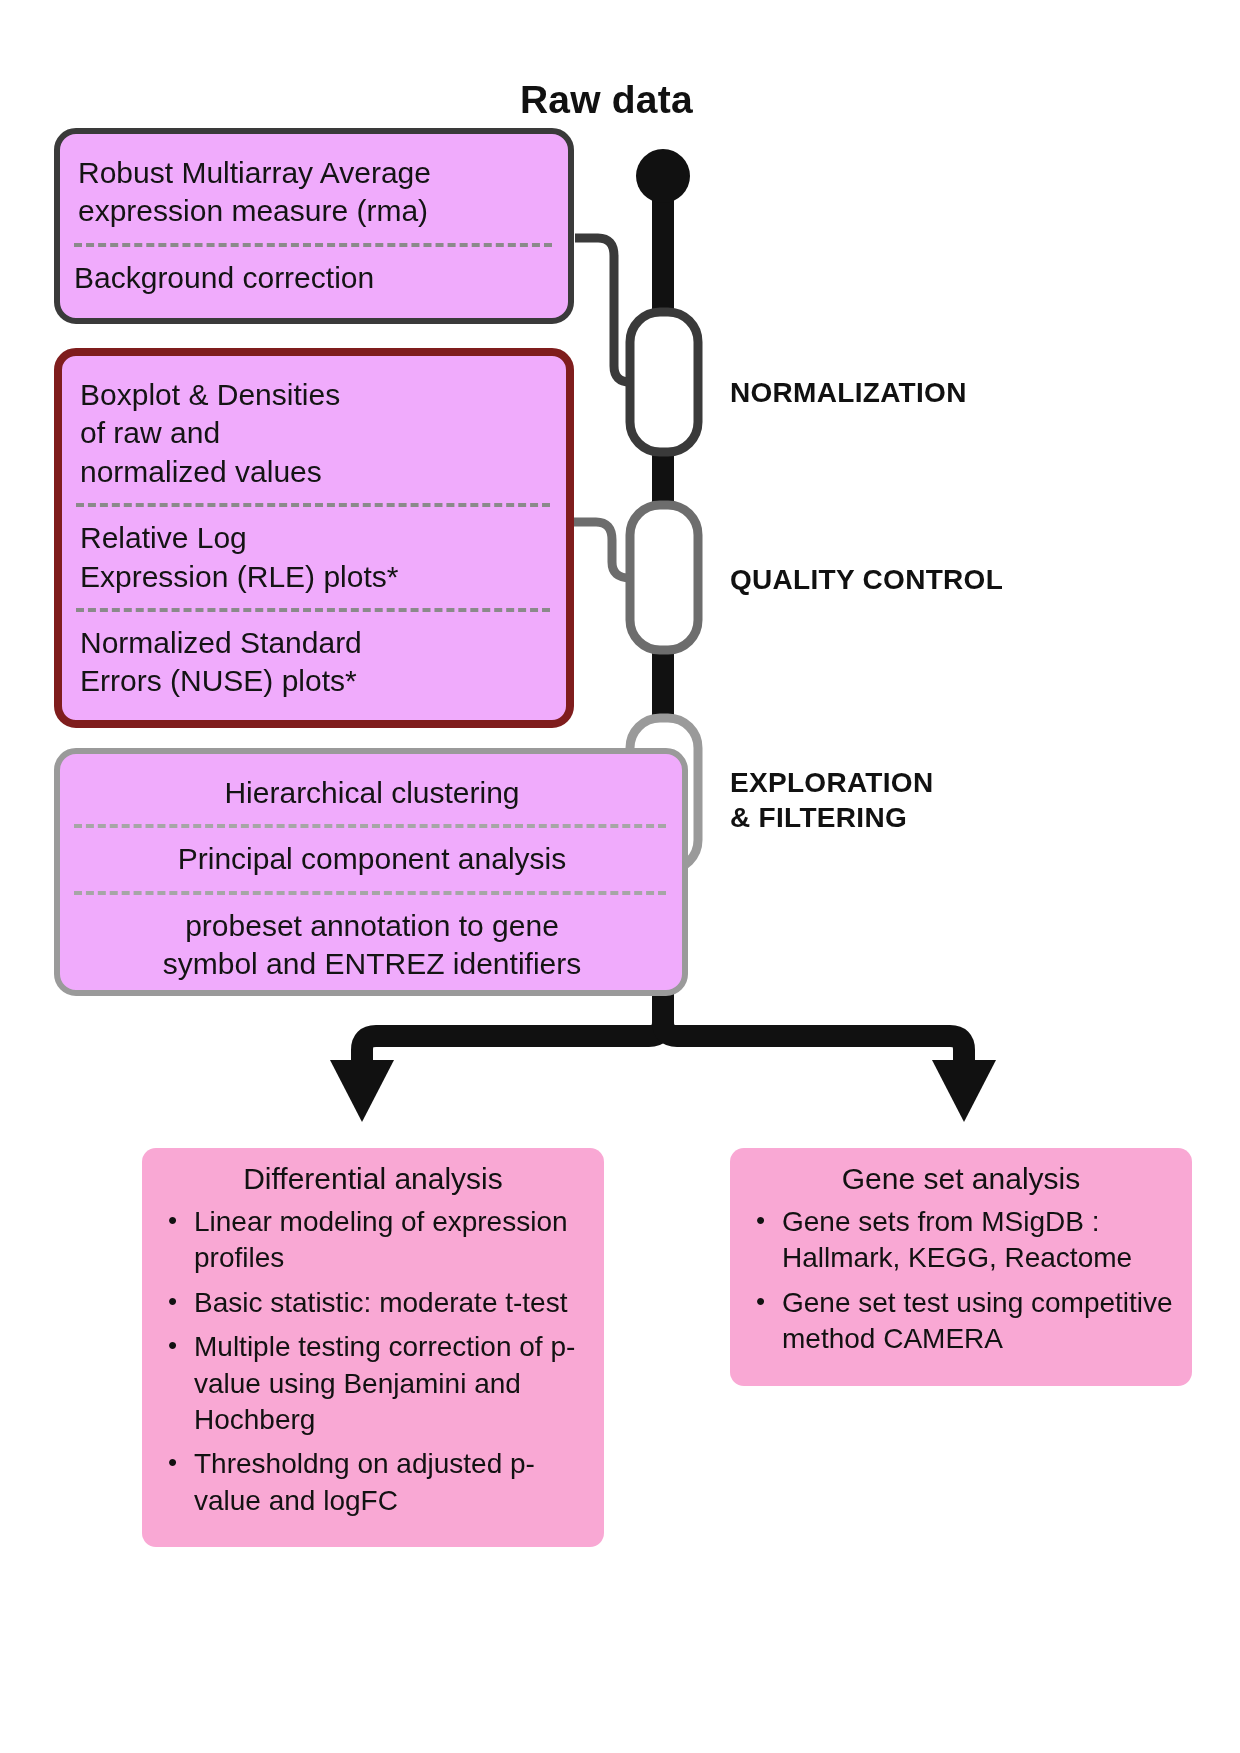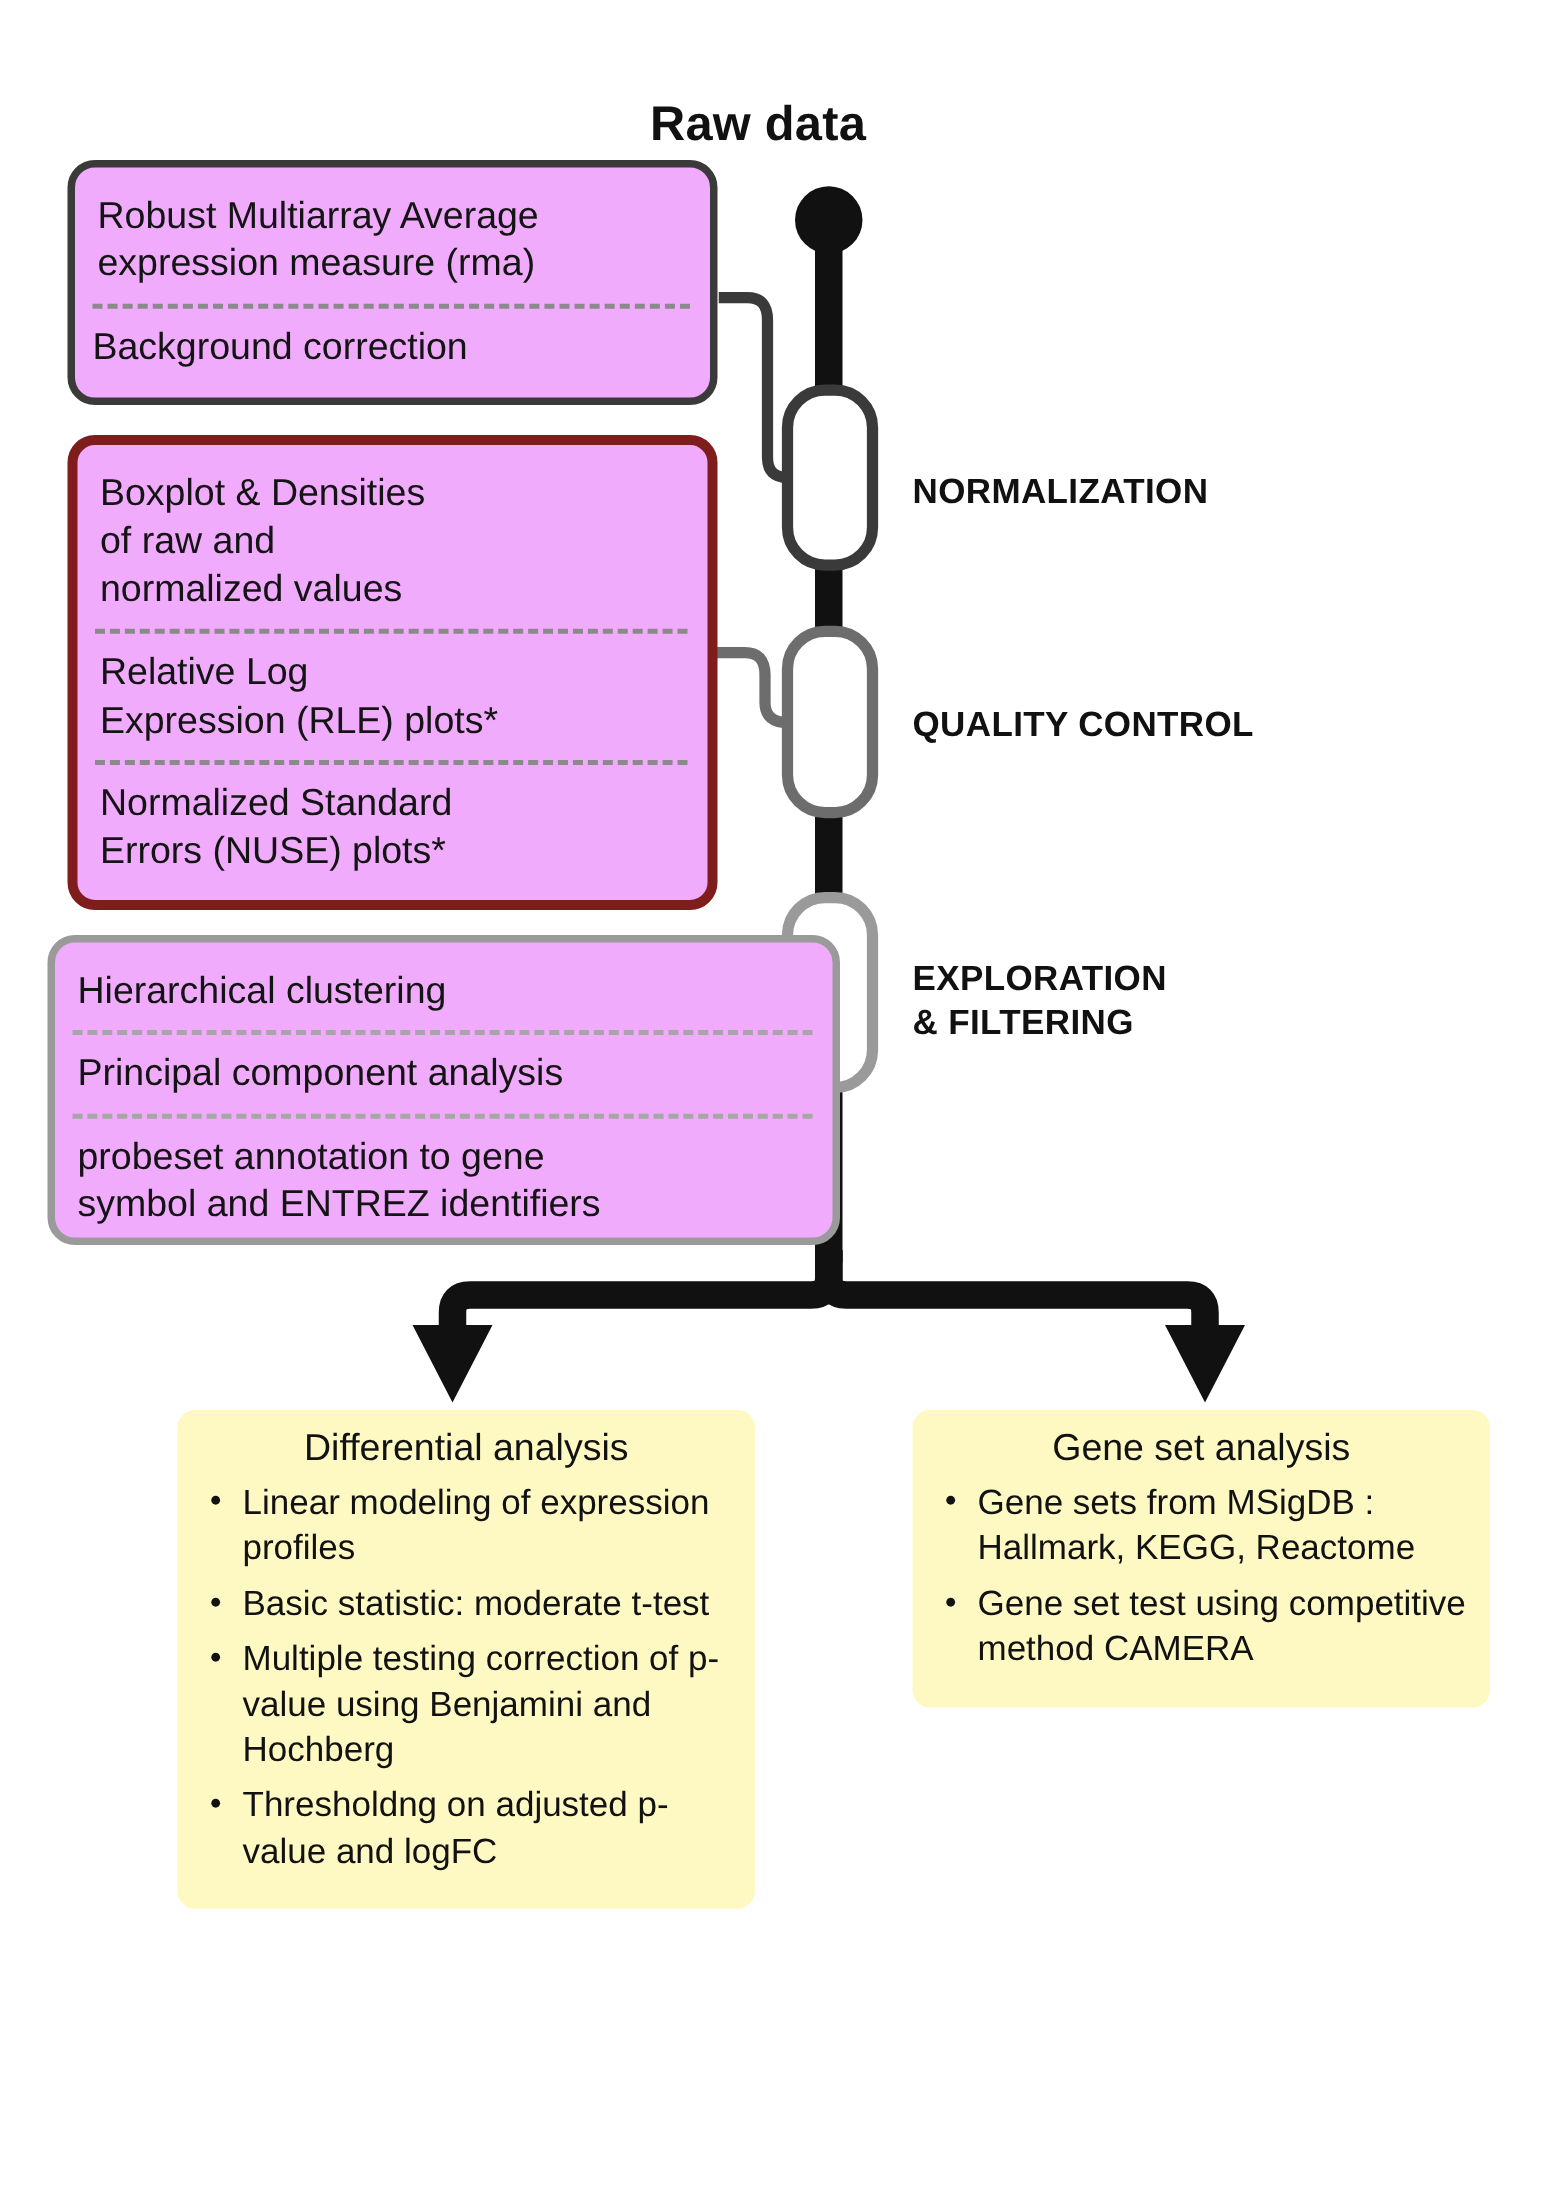--- a/index.html
+++ b/index.html
@@ -79,23 +79,24 @@
     color: #111;
     line-height: 1.25;
     letter-spacing: 0.3px;
     white-space: pre-line;
   }
 
   
   .panel {
     position: absolute;
     box-sizing: border-box;
-    background: #fef9c3;
+    background: #f9a8d4;
     border-radius: 14px;
     padding: 14px 18px 20px 18px;
+    margin-top: 20px;
   }
   .panel-title {
     font-size: 30px;
     text-align: center;
     color: #121212;
     margin-bottom: 8px;
   }
   .panel ul {
     margin: 0;
     padding: 0 0 0 30px;
@@ -158,21 +159,21 @@
 of raw and
 normalized values</div>
     <div class="divider"></div>
     <div class="stage-row" style="white-space:pre-line;">Relative Log
 Expression (RLE) plots*</div>
     <div class="divider"></div>
     <div class="stage-row" style="white-space:pre-line;">Normalized Standard
 Errors (NUSE) plots*</div>
   </div>
 
-  <div class="stage-box light" style="left:38px; top:748px; width:634px; height:248px;">
+  <div class="stage-box light" style="left:54px; top:748px; width:634px; height:248px;text-align:center;">
     <div class="stage-row" style="white-space:pre-line;">Hierarchical clustering</div>
     <div class="divider light"></div>
     <div class="stage-row" style="white-space:pre-line;">Principal component analysis</div>
     <div class="divider light"></div>
     <div class="stage-row" style="white-space:pre-line;">probeset annotation to gene
 symbol and ENTREZ identifiers</div>
   </div>
 
   <div class="stage-label" style="left:730px; top:375px;">NORMALIZATION</div>
   <div class="stage-label" style="left:730px; top:562px;">QUALITY CONTROL</div>

